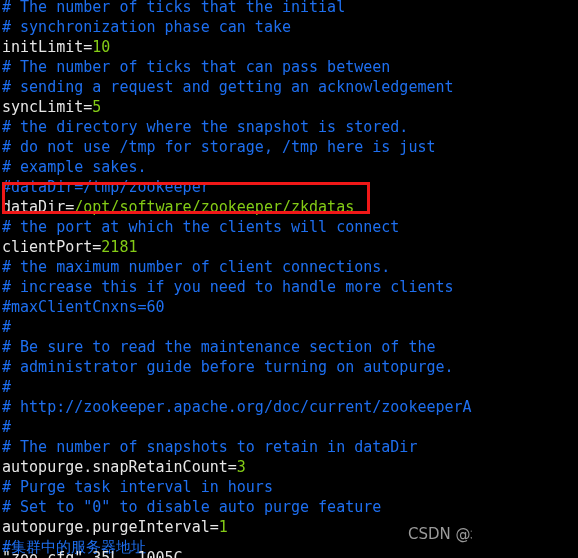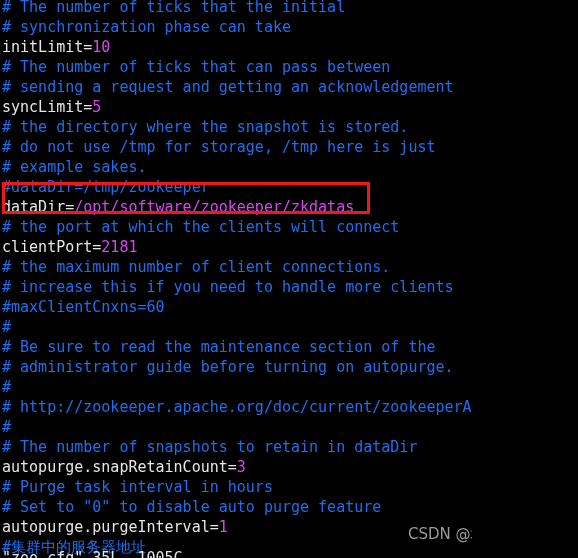--- a/index.html
+++ b/index.html
@@ -24,21 +24,21 @@
     top: -3px;
     width: 700px;
     white-space: pre;
   }
   .line {
     height: 20px;
     white-space: pre;
   }
   .cmt   { color: #1e6ff0; }
   .ident { color: #e6e6e6; margin-top: 48px; }
-  .val   { color: #d946ef; }
+  .val   { color: #84cc16; }
 
   #redbox {
     position: absolute;
     left: 2px;
     top: 182px;
     width: 368px;
     height: 32px;
     border: 3px solid #f01818;
     box-sizing: border-box;
     pointer-events: none;

